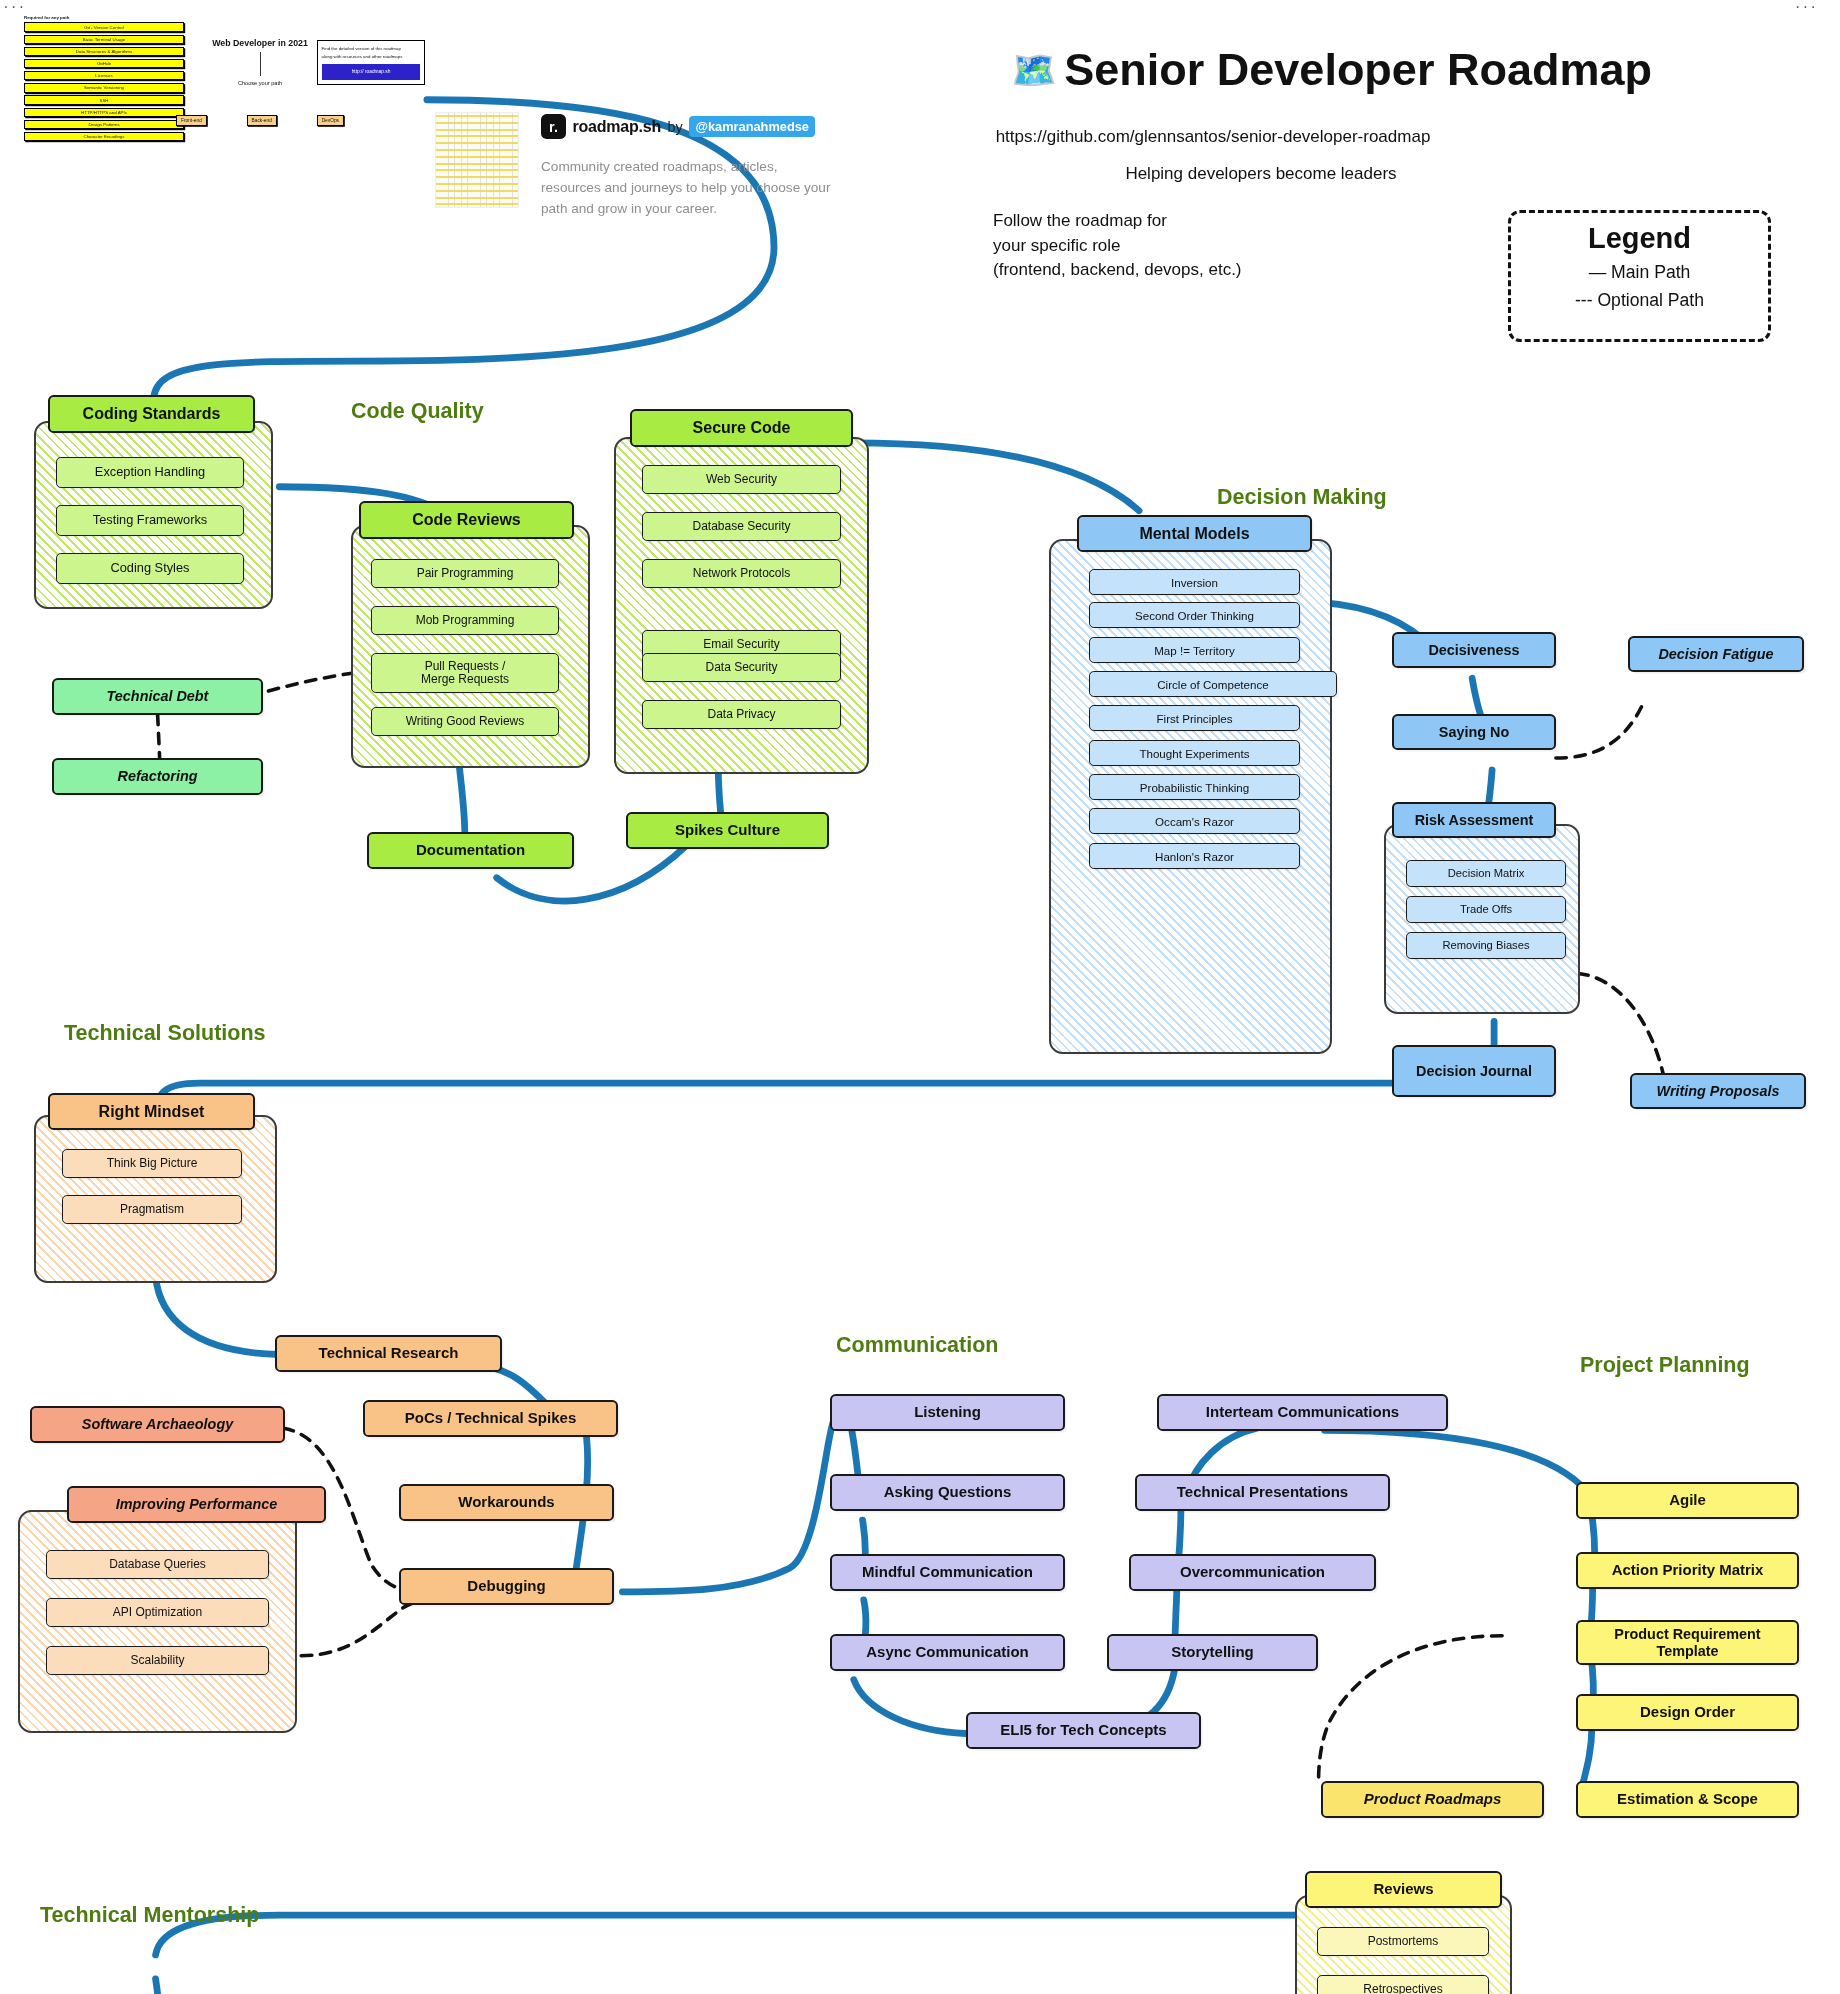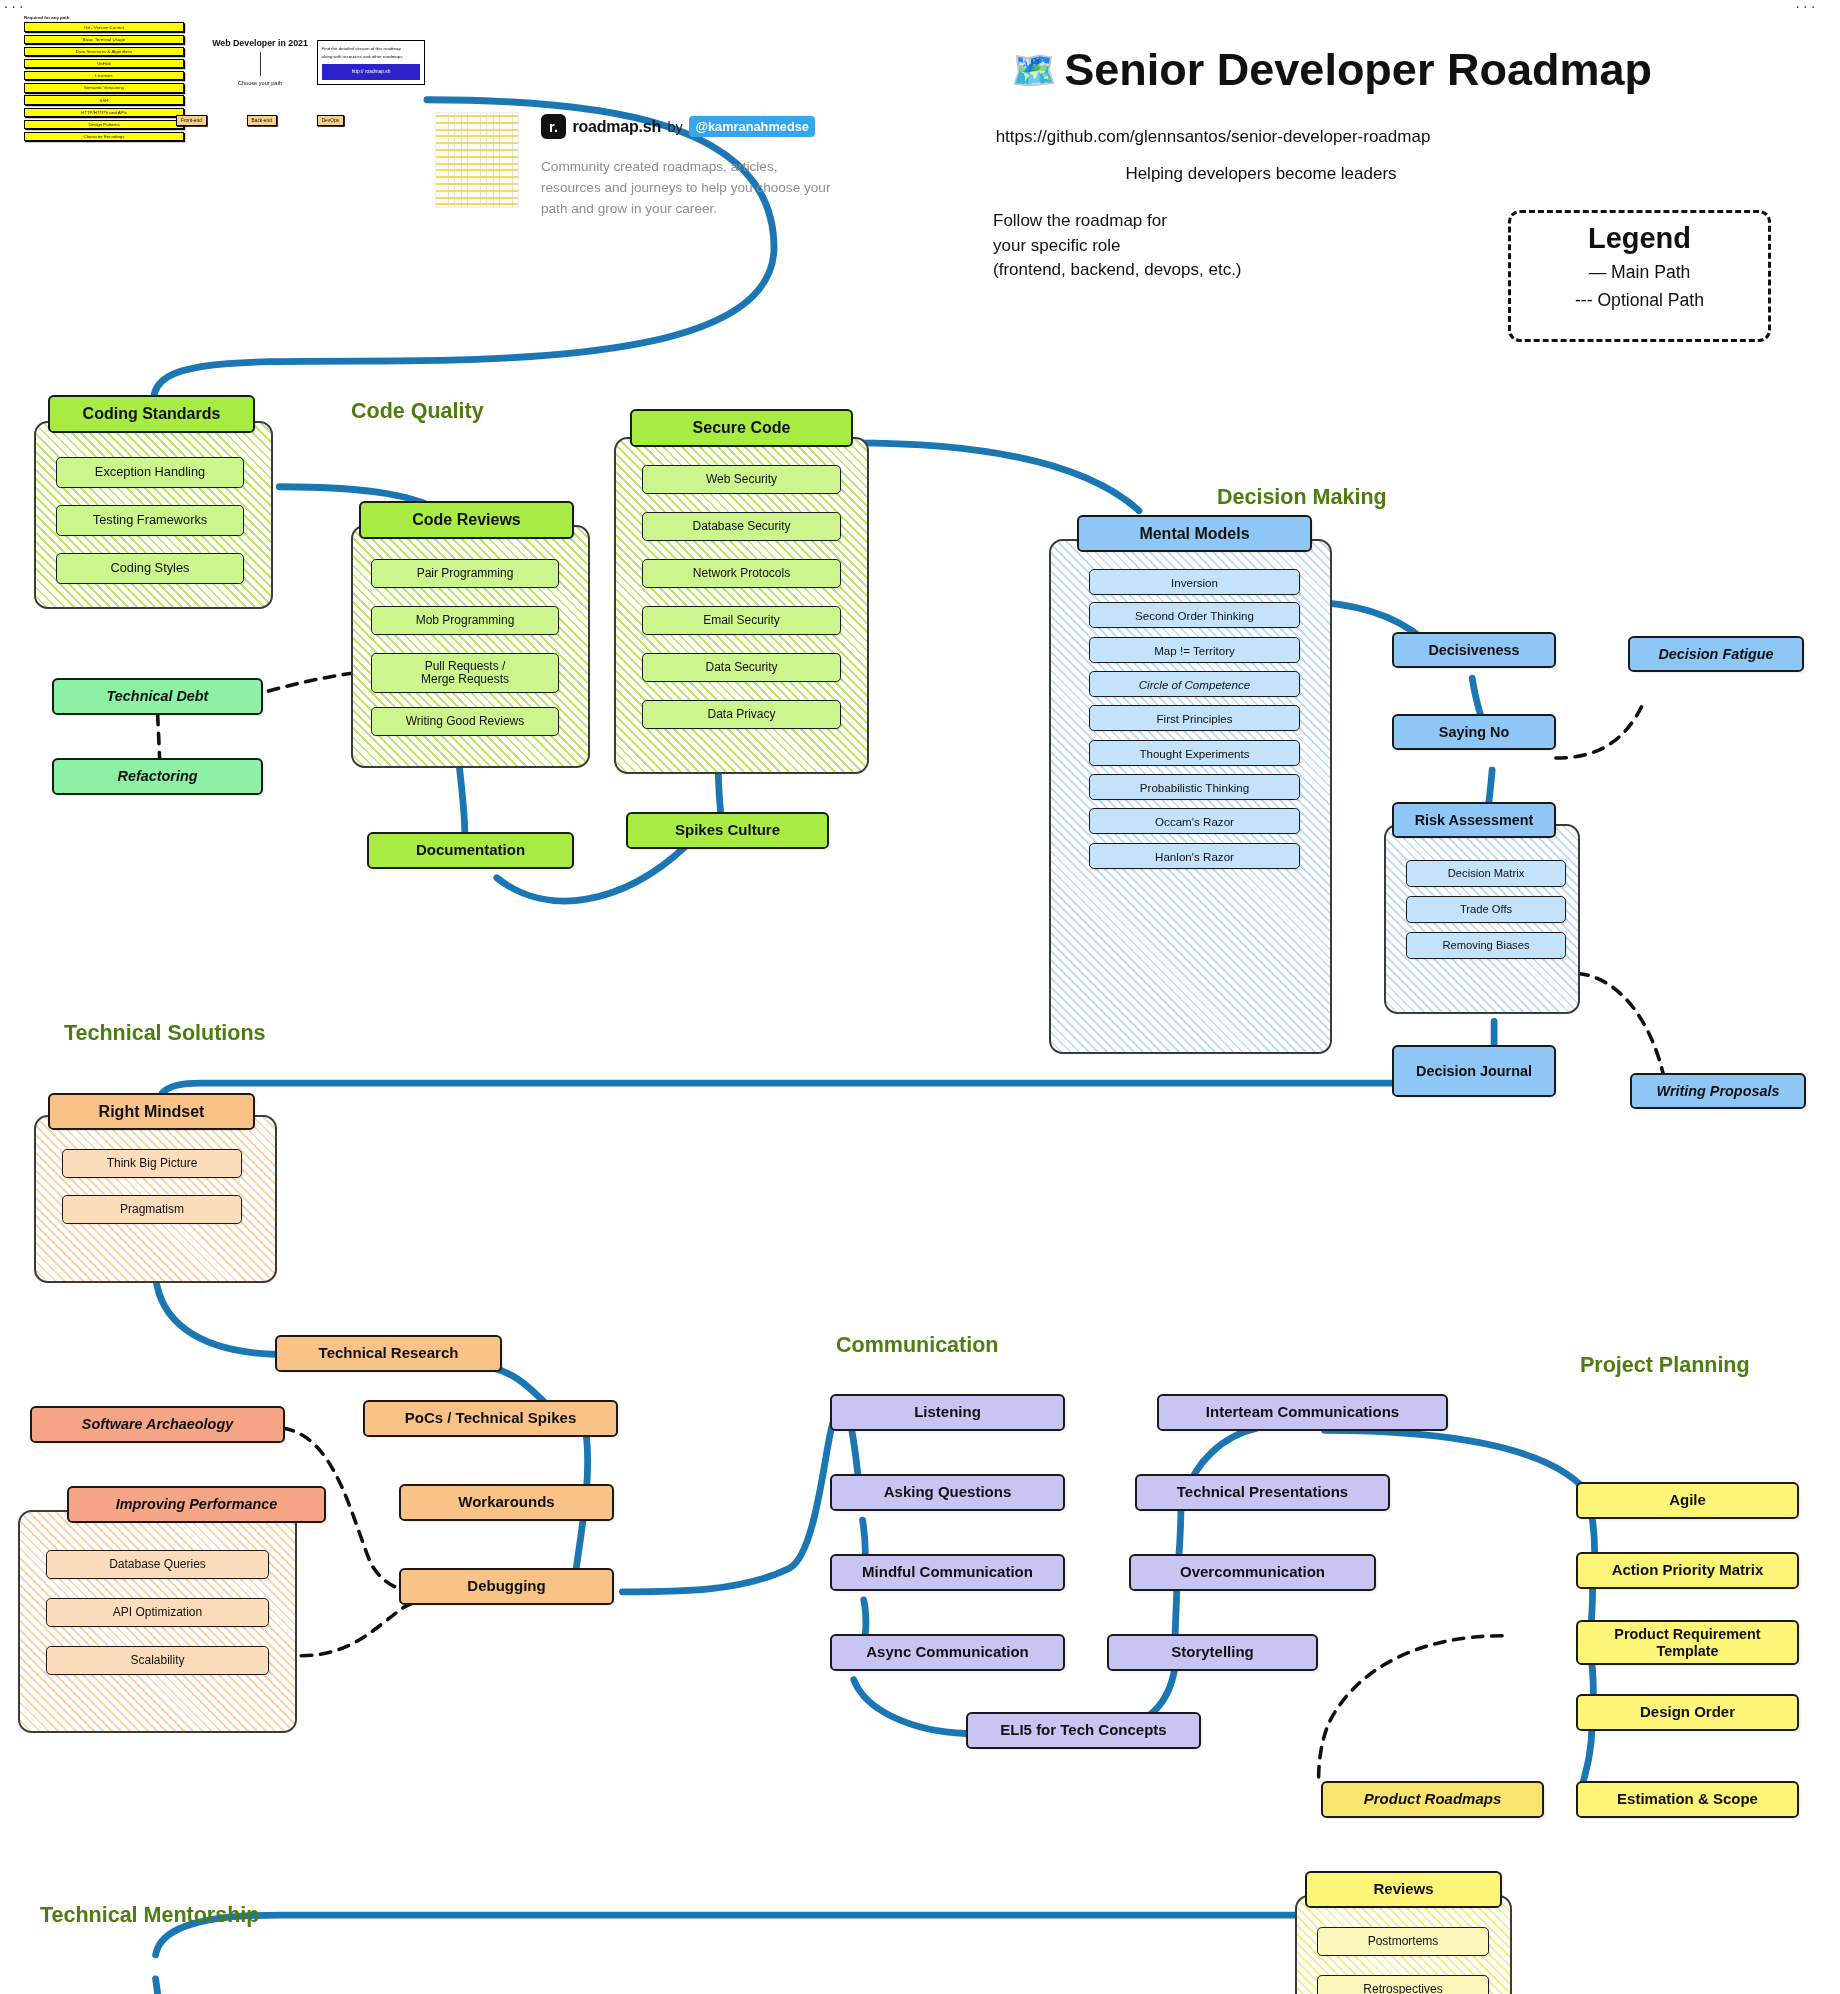--- a/index.html
+++ b/index.html
@@ -324,32 +324,32 @@
 Merge Requests</div>
   <div class="node sub c-green-sub" style="left:371px; top:707px; width:188px; height:29px; font-size:12px;">Writing Good Reviews</div>
 
   <div class="node c-green-head" style="left:367px; top:832px; width:207px; height:37px; font-size:15px;">Documentation</div>
 
   <div class="group hatch-green" style="left:614px; top:437px; width:255px; height:337px;"></div>
   <div class="node c-green-head" style="left:630px; top:409px; width:223px; height:38px; font-size:16px;">Secure Code</div>
   <div class="node sub c-green-sub" style="left:642px; top:465px; width:199px; height:29px; font-size:12px;">Web Security</div>
   <div class="node sub c-green-sub" style="left:642px; top:512px; width:199px; height:29px; font-size:12px;">Database Security</div>
   <div class="node sub c-green-sub" style="left:642px; top:559px; width:199px; height:29px; font-size:12px;">Network Protocols</div>
-  <div class="node sub c-green-sub" style="left:642px; top:606px; width:199px; height:29px; font-size:12px;">Email Security</div>
+  <div class="node sub c-green-sub" style="left:642px; top:630px; width:199px; height:29px; font-size:12px;">Email Security</div>
   <div class="node sub c-green-sub" style="left:642px; top:653px; width:199px; height:29px; font-size:12px;">Data Security</div>
   <div class="node sub c-green-sub" style="left:642px; top:700px; width:199px; height:29px; font-size:12px;">Data Privacy</div>
 
   <div class="node c-green-head" style="left:626px; top:812px; width:203px; height:37px; font-size:15px;">Spikes Culture</div>
 
   <div class="group hatch-blue" style="left:1049px; top:539px; width:283px; height:515px;"></div>
   <div class="node c-blue-head" style="left:1077px; top:515px; width:235px; height:37px; font-size:16px;">Mental Models</div>
   <div class="node sub c-blue-sub" style="left:1089px; top:569px; width:211px; height:26px; font-size:11.6px;">Inversion</div>
   <div class="node sub c-blue-sub" style="left:1089px; top:602px; width:211px; height:26px; font-size:11.6px;">Second Order Thinking</div>
   <div class="node sub c-blue-sub" style="left:1089px; top:637px; width:211px; height:26px; font-size:11.6px;">Map != Territory</div>
-  <div class="node sub c-blue-sub" style="left:1089px; top:671px; width:211px; height:26px; font-size:11.6px;font-style:italic;">Circle of Competence</div>
+  <div class="node sub c-blue-sub" style="left:1089px; top:671px; width:248px; height:26px; font-size:11.6px;">Circle of Competence</div>
   <div class="node sub c-blue-sub" style="left:1089px; top:705px; width:211px; height:26px; font-size:11.6px;">First Principles</div>
   <div class="node sub c-blue-sub" style="left:1089px; top:740px; width:211px; height:26px; font-size:11.6px;">Thought Experiments</div>
   <div class="node sub c-blue-sub" style="left:1089px; top:774px; width:211px; height:26px; font-size:11.6px;">Probabilistic Thinking</div>
   <div class="node sub c-blue-sub" style="left:1089px; top:808px; width:211px; height:26px; font-size:11.6px;">Occam's Razor</div>
   <div class="node sub c-blue-sub" style="left:1089px; top:843px; width:211px; height:26px; font-size:11.6px;">Hanlon's Razor</div>
 
   <div class="node c-blue-head" style="left:1392px; top:632px; width:164px; height:36px; font-size:14.4px;">Decisiveness</div>
   <div class="node c-blue-head" style="left:1392px; top:714px; width:164px; height:36px; font-size:14.4px;">Saying No</div>
   <div class="node opt c-blue-head" style="left:1628px; top:636px; width:176px; height:36px; font-size:14.4px;">Decision Fatigue</div>
 

